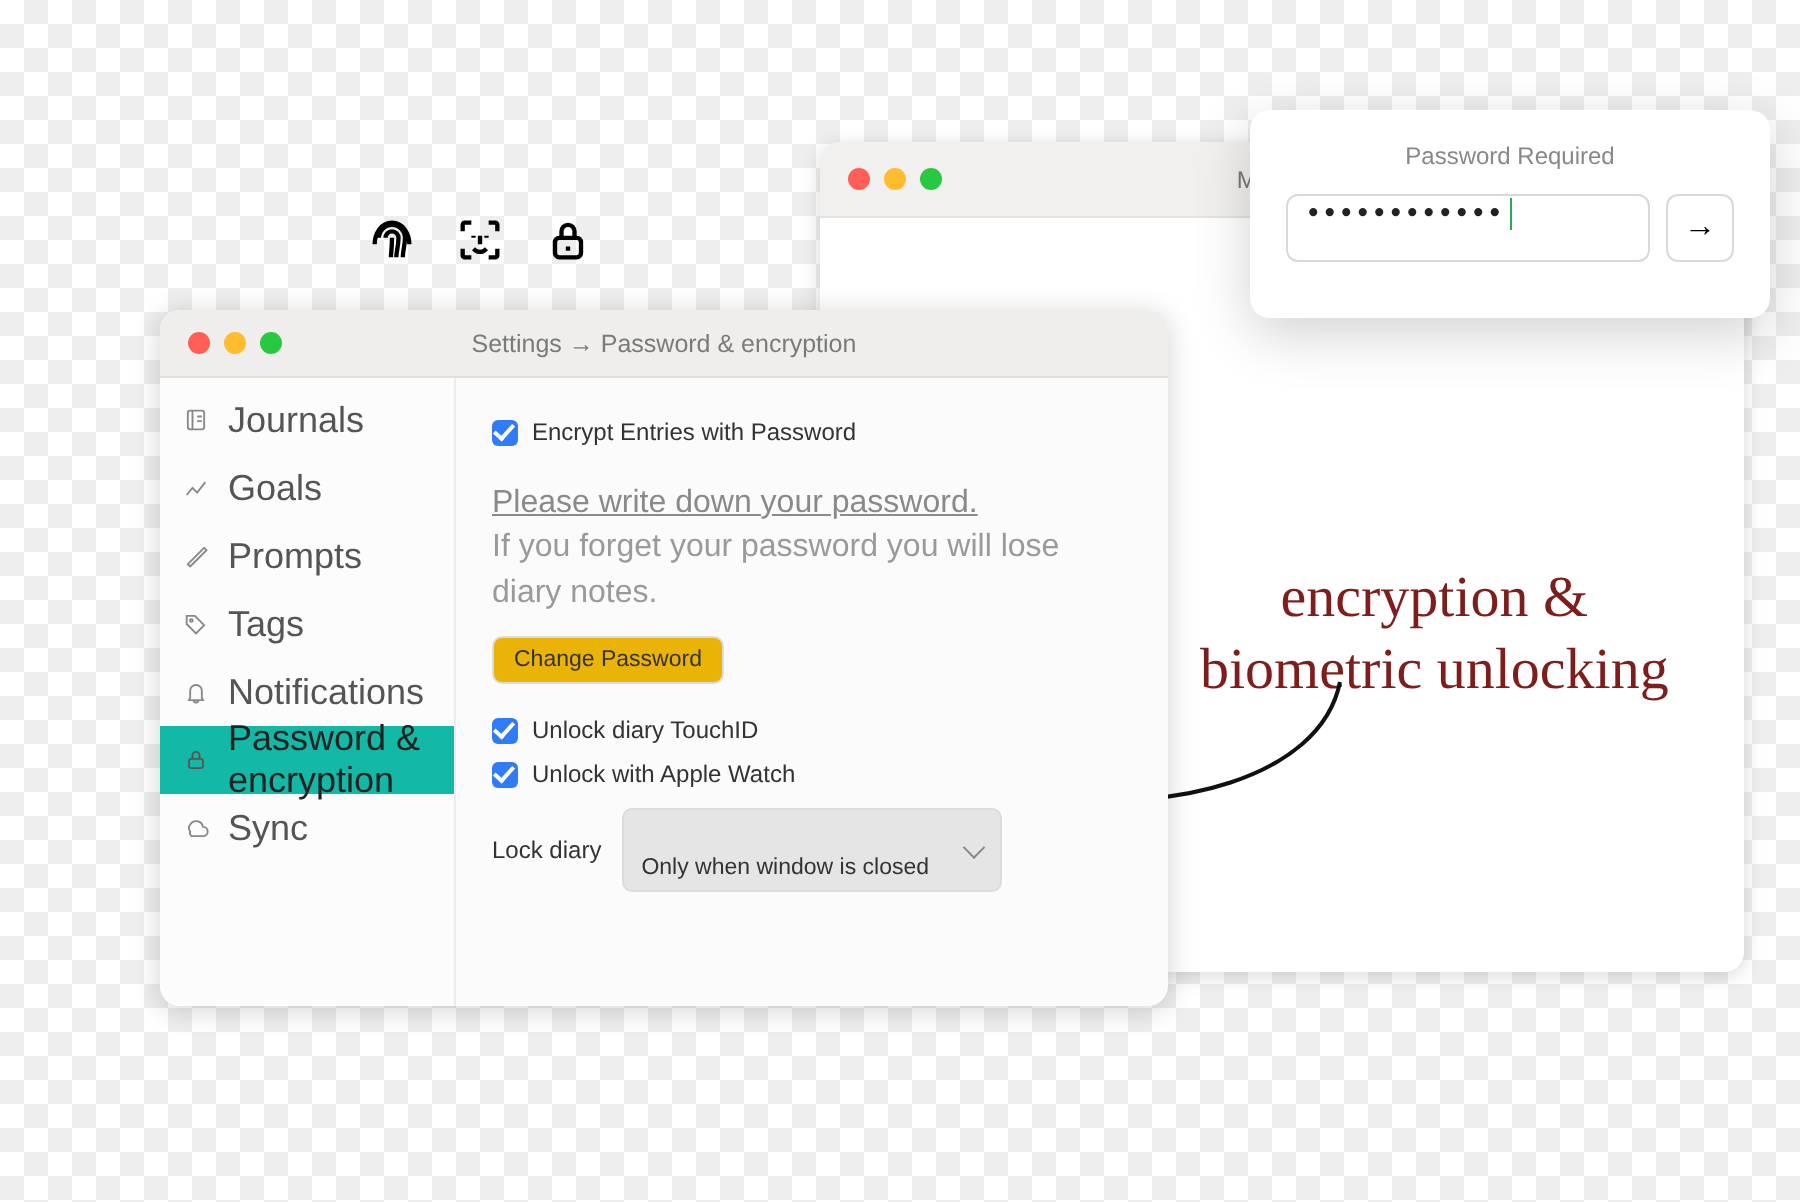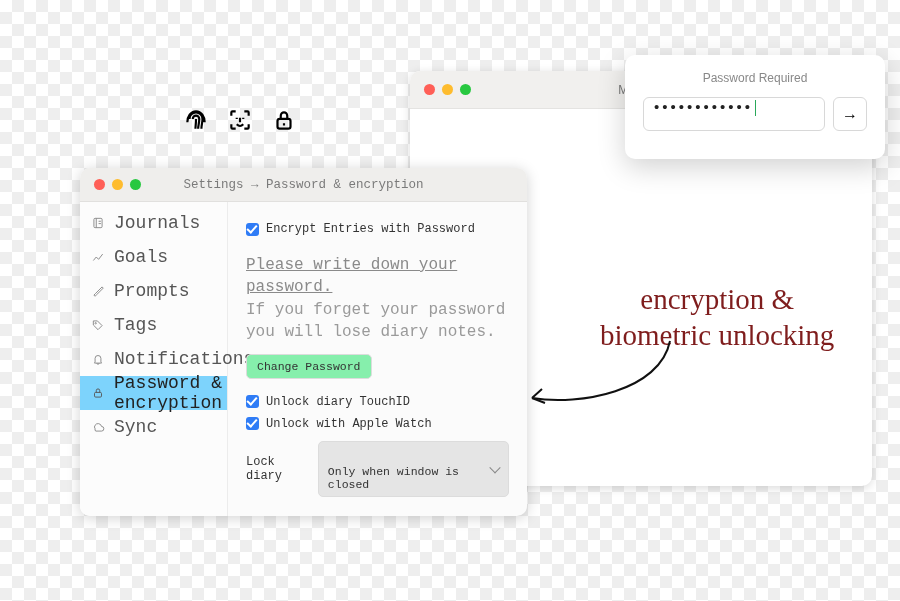--- a/index.html
+++ b/index.html
@@ -85,28 +85,27 @@
   .pw-go {
     width:34px; height:34px;
     border:1px solid #d8d8d8; border-radius:6px;
     background:#fff; display:flex; align-items:center; justify-content:center;
     font-size:16px;
   }
 
   
   .settings-window {
     position:absolute;
-    left:80px; top:168px;
-    width:447px; height:348px;
+    left:80px; top:155px;
+    width:504px; height:348px;
     background:#fbfbfb;
     border-radius:10px;
     box-shadow:0 2px 14px rgba(0,0,0,.18);
     overflow:hidden;
     font-size:12px;
-    font-family:Liberation Mono, monospace;
   }
   .settings-titlebar {
     height:34px;
     background:#efeeec;
     border-bottom:1px solid #e1e0de;
     display:flex; align-items:center; position:relative;
   }
   .settings-title {
     position:absolute; left:0; right:0; text-align:center;
     font-size:12.5px; color:#7a7a7a;
@@ -116,21 +115,21 @@
     width:148px;
     background:#fcfcfc;
     border-right:1px solid #ececec;
     padding-top:4px;
   }
   .sb-item {
     display:flex; align-items:center; gap:9px;
     height:34px; padding:0 11px;
     color:#555; cursor:default;
   }
-  .sb-item.selected { background:#7dd3fc; color:#222; }
+  .sb-item.selected { background:#14b8a6; color:#222; }
   .sb-item svg { width:14px; height:14px; stroke:#888; fill:none; stroke-width:1.6; flex-shrink:0;}
   .sb-item.selected svg { stroke:#555; }
   .sb-item span { font-size:18px; }
 
   .pane {
     flex:1; padding:20px 18px 18px 18px; color:#333;
   }
   .row { display:flex; align-items:center; gap:7px; margin-bottom:8px; }
   .chk {
     width:13px; height:13px; border-radius:3px;
@@ -140,21 +139,21 @@
     content:""; position:absolute; left:3px; top:0px;
     width:4px; height:8px;
     border:solid #fff; border-width:0 2px 2px 0;
     transform:rotate(42deg);
   }
   .hint { font-size:16px; color:#9a9a9a; line-height:1.4; margin:18px 0 10px 0;}
   .hint u { color:#8a8a8a; }
   .btn {
     display:inline-block;
     border:1px solid #dcdcdc; border-radius:5px;
-    background:#86efac; padding:5px 10px; font-size:11.5px;
+    background:#eab308; padding:5px 10px; font-size:11.5px;
     margin-bottom:16px;
   }
   .lockrow { display:flex; align-items:center; gap:10px; margin-top:10px;}
   .select {
     border:1px solid #dcdcdc; border-radius:5px;
     background:#e5e5e5; padding:23px 26px 5px 9px; font-size:11.5px;
     position:relative; min-width:190px;
   }
   .select::after {
     content:""; position:absolute; right:9px; top:50%;

